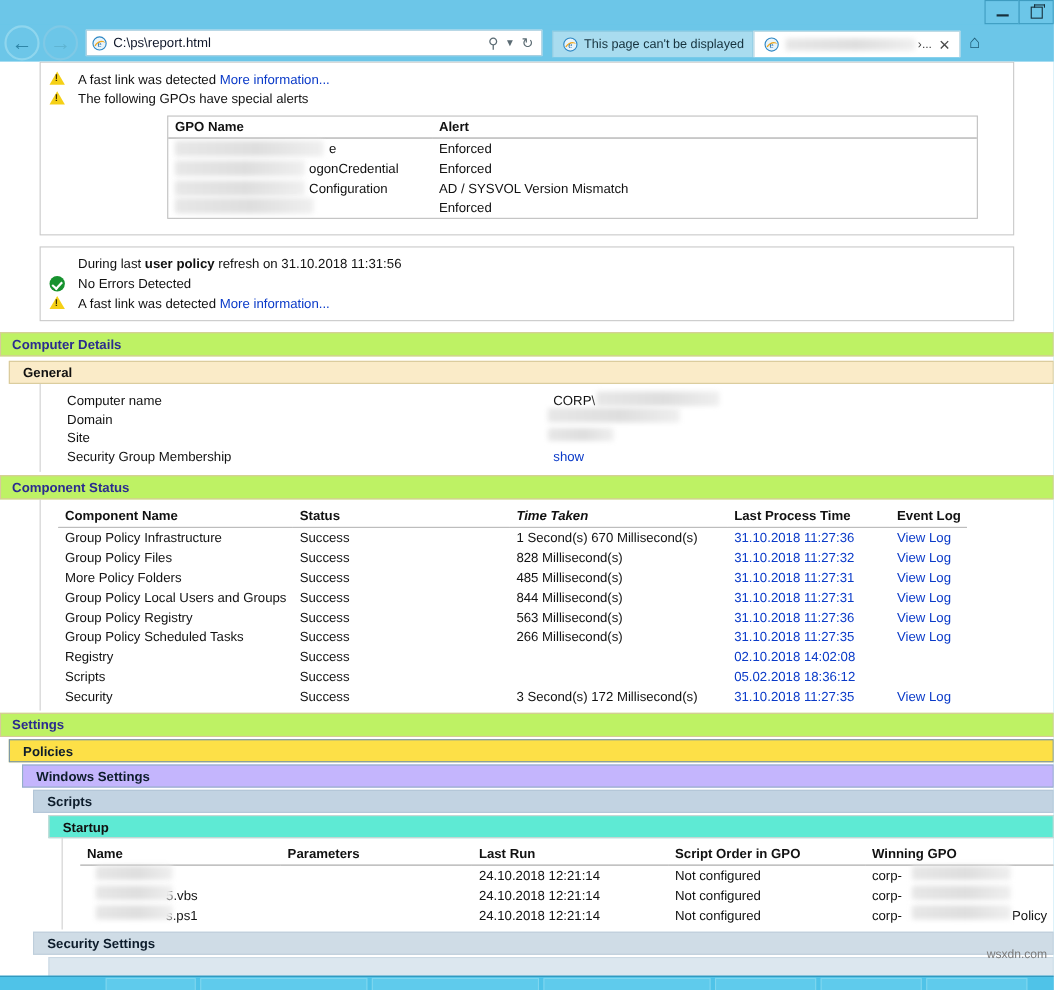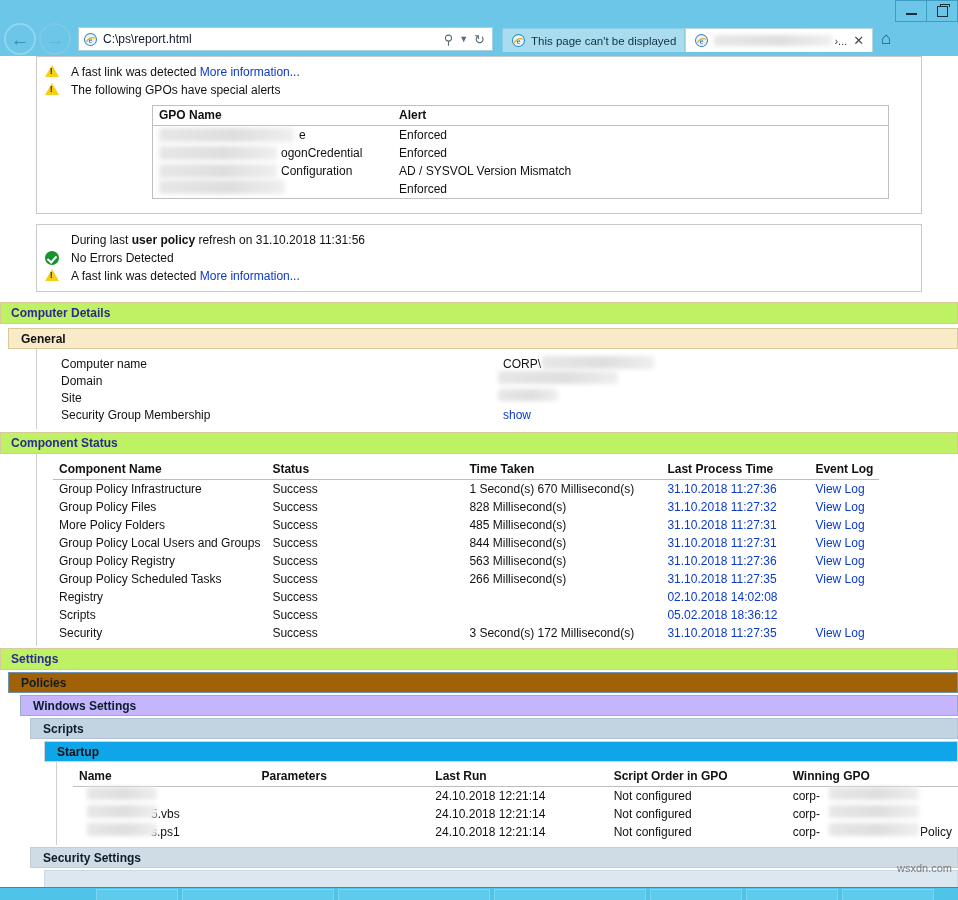--- a/index.html
+++ b/index.html
@@ -65,27 +65,27 @@
   table.rt{border-collapse:collapse;font-size:12px;color:#111;}
   table.rt th{text-align:left;font-weight:bold;padding:2px 6px 3px 6px;
        border-bottom:1px solid #BDBDBD;white-space:nowrap;}
   table.rt td{text-align:left;padding:2px 6px;white-space:nowrap;vertical-align:top;}
   
   .sec{font-size:12px;box-sizing:border-box;display:flex;align-items:center;}
   .sec-l1{background:#bef264;border:1px solid #D8C99A;color:#2B2B8F;font-weight:bold;
        height:22px;padding-left:10px;margin-left:0;}
   .sec-l2{background:#FAEBC8;border:1px solid #D8C99A;color:#111;font-weight:bold;
        height:21px;padding-left:12px;margin-left:8px;}
-  .sec-b1{background:#a16207;border:1px solid #6F92B0;color:#0D1C2B;font-weight:bold;
+  .sec-b1{background:#fde047;border:1px solid #6F92B0;color:#0D1C2B;font-weight:bold;
        height:21px;padding-left:12px;margin-left:8px;}
   .sec-b2{background:#c4b5fd;border:1px solid #93AFC6;color:#0D1C2B;font-weight:bold;
        height:21px;padding-left:12px;margin-left:20px;}
   .sec-b3{background:#C2D3E2;border:1px solid #B3C6D7;color:#0D1C2B;font-weight:bold;
        height:21px;padding-left:12px;margin-left:30px;}
-  .sec-b4{background:#0ea5e9;border:1px solid #D3D3D3;color:#111;font-weight:bold;
+  .sec-b4{background:#5eead4;border:1px solid #D3D3D3;color:#111;font-weight:bold;
        height:21px;padding-left:12px;margin-left:44px;}
   .sec-b5{background:#CFDCE6;border:1px solid #BECEDB;color:#0D1C2B;font-weight:bold;
        height:21px;padding-left:12px;margin-left:30px;}
   .sec-b6{background:#DCE7EF;border:1px solid #CBD9E4;color:#0D1C2B;font-weight:bold;
        height:21px;padding-left:12px;margin-left:44px;}
   #taskbar{position:absolute;left:0;bottom:0;width:958px;height:12px;background:#4FC3E8;
        border-top:1px solid #2d8fb5;}
   #taskbar .tb{position:absolute;top:1px;height:10px;border:1px solid #7fd6ef;background:#5fcbec;}
   #watermark{position:absolute;right:6px;bottom:14px;font-size:11px;color:#7b7b7b;}
 </style>
@@ -284,21 +284,21 @@
 
     <div class="sec sec-l1" style="margin-top:3px;width:958px;">
       <span>Component Status</span>
     </div>
     <div style="margin-left:36px;border-left:1px solid #CFCFCF;padding:6px 0 4px 0;">
       <table class="rt" style="margin-left:16px;">
         <thead>
             <tr>
           <th style="width:180px;">Component Name</th>
           <th style="width:185px;">Status</th>
-          <th style="width:186px;">Time Taken</th>
+          <th style="width:186px;font-style:italic;">Time Taken</th>
           <th style="width:136px;">Last Process Time</th>
           <th>Event Log</th>
         </tr>
           </thead>
         <tbody id="cs-body">
             <tr style="height: 17px;">
               <td>Group Policy Infrastructure</td>
               <td>Success</td>
               <td>1 Second(s) 670 Millisecond(s)</td>
               <td><a class="lnk" href="#">31.10.2018 11:27:36</a></td>

